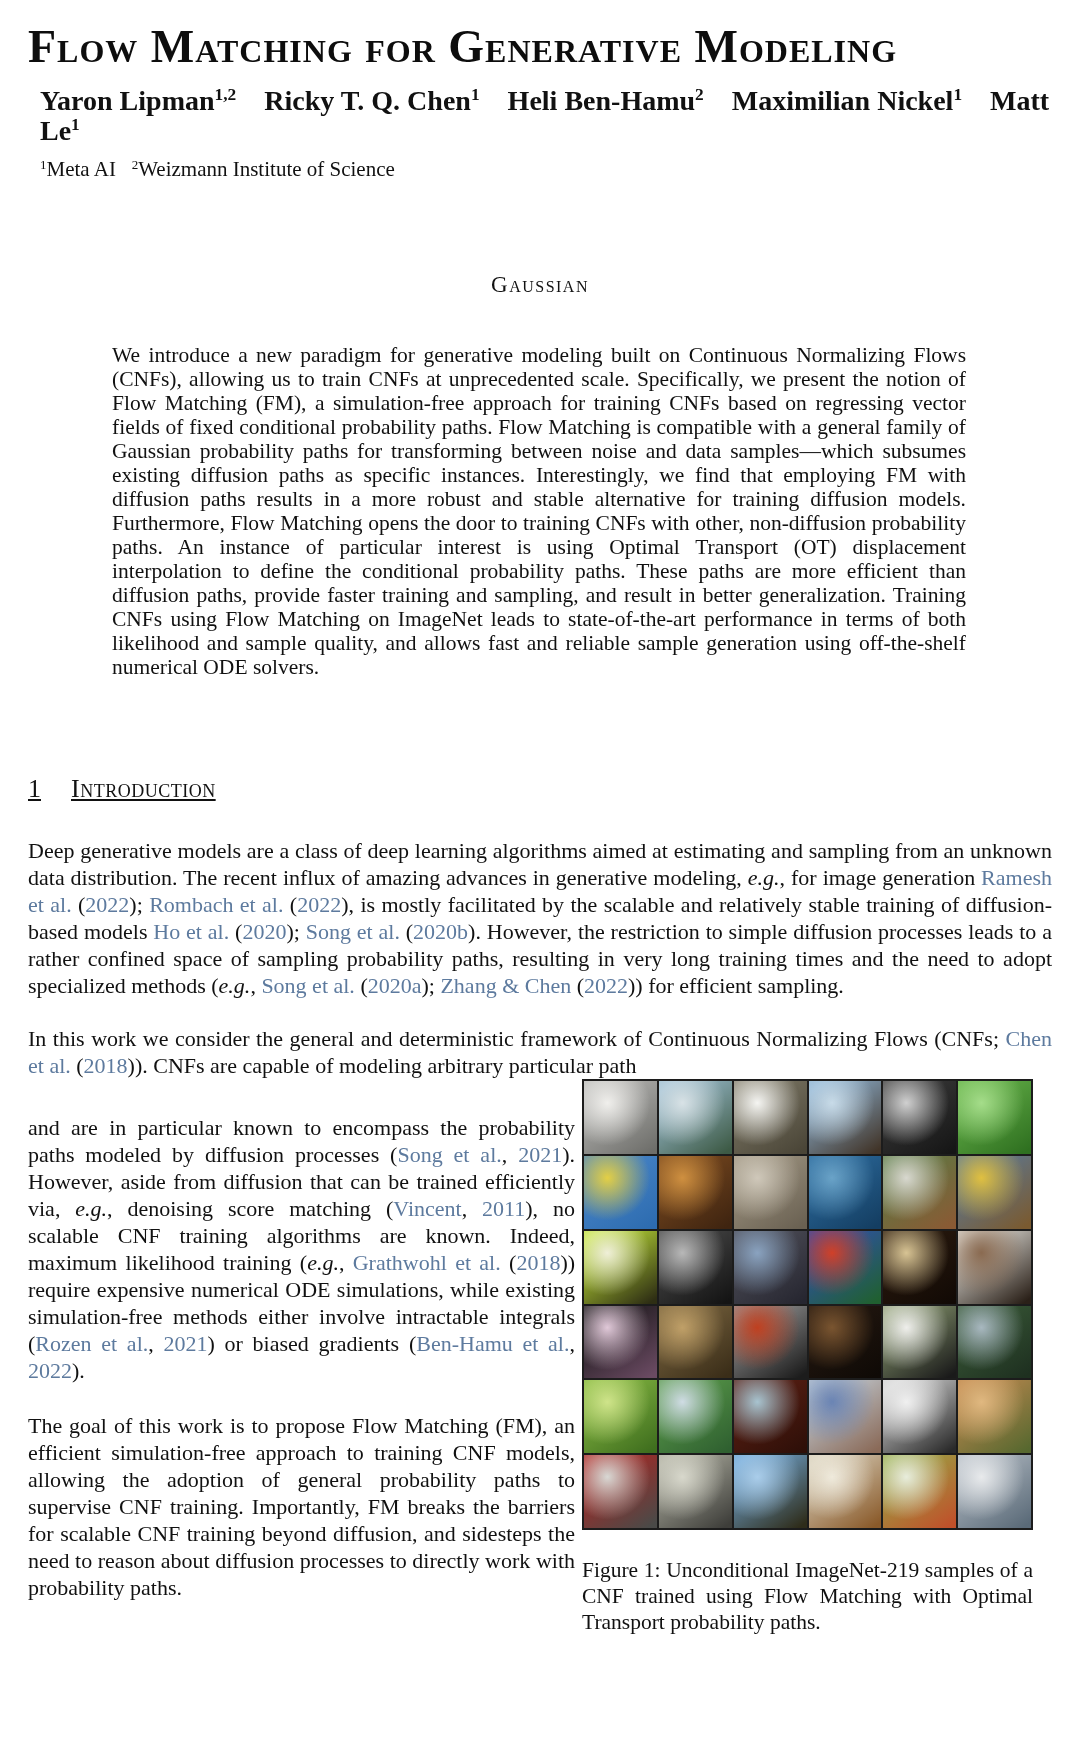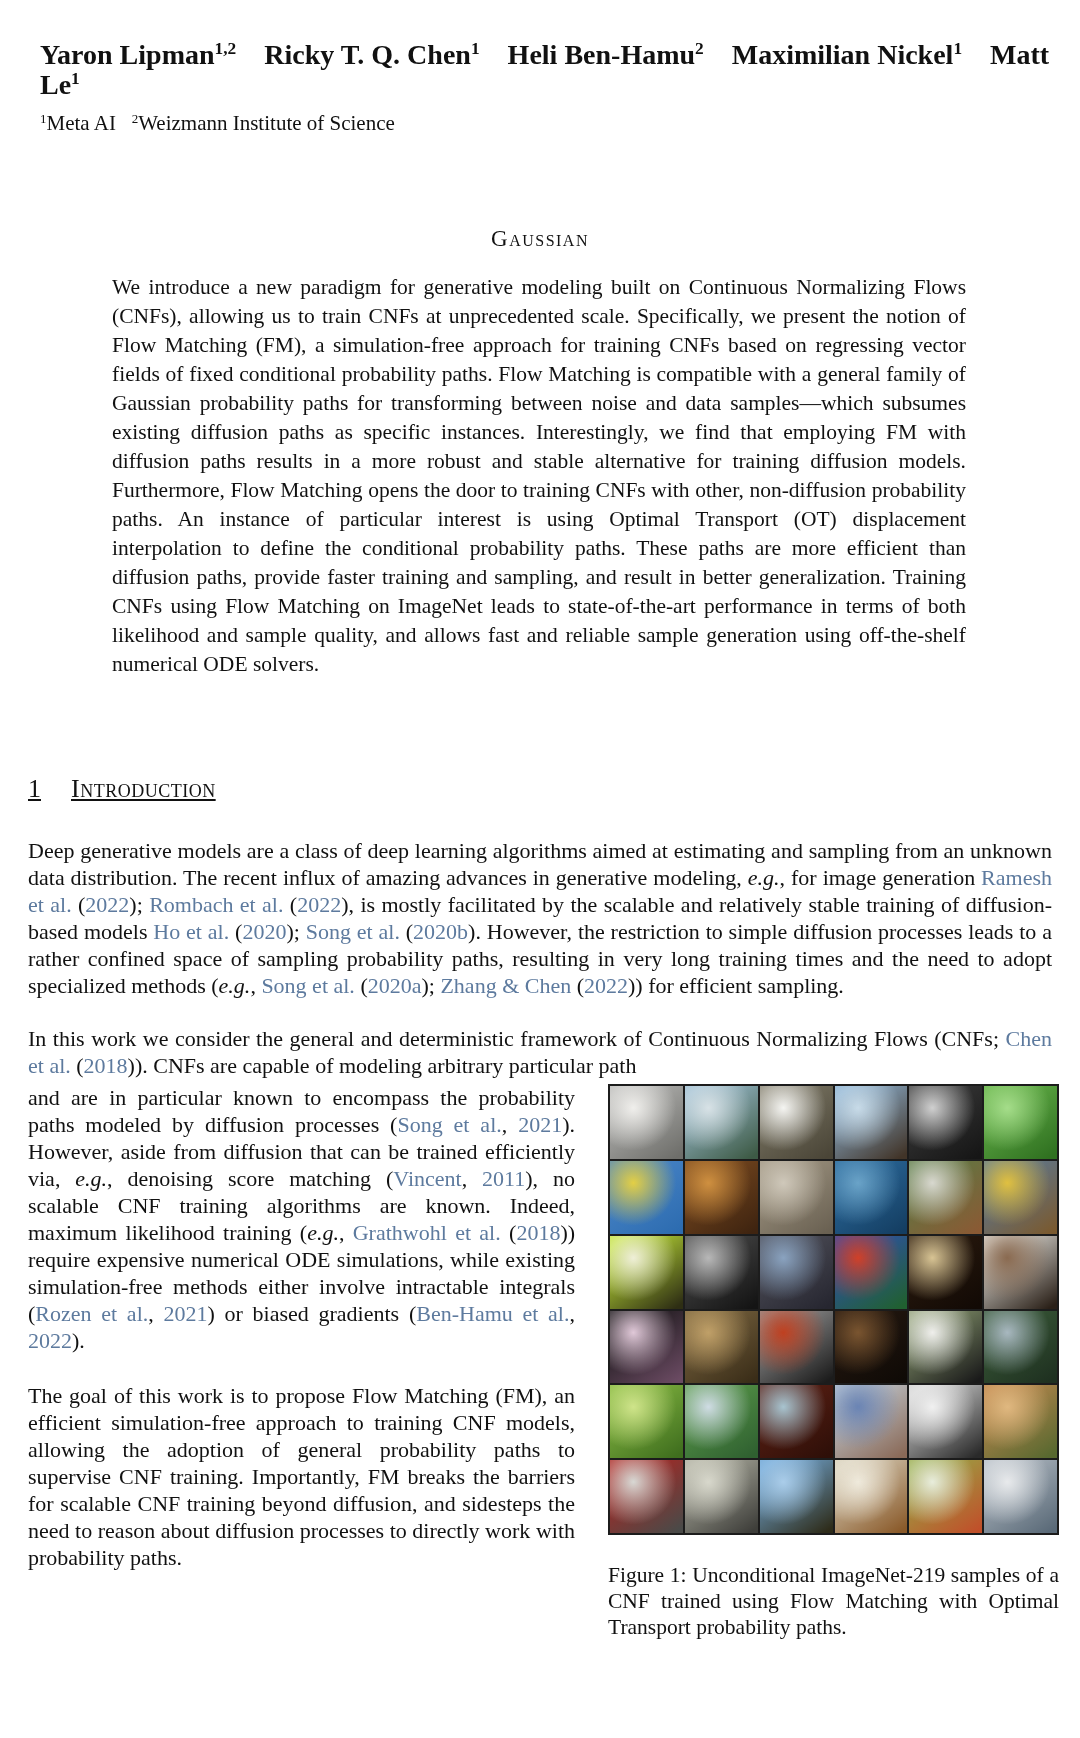--- a/index.html
+++ b/index.html
@@ -24,34 +24,34 @@
   .affiliations-line {
     margin-top: 8px; padding-left: 12px;
     font-size: 21px; line-height: 26px; white-space: pre-wrap;
   }
   .abstract-heading {
     margin-top: 88px; text-align: center;
     font-variant: small-caps; font-size: 23px; letter-spacing: 1.5px;
     line-height: 24px;
   }
   .abstract-body {
-    margin: 22px 86px 0 84px;
-    font-size: 21.5px; line-height: 29px; text-align: justify;
+    margin: 46px 86px 0 84px;
+    font-size: 21.5px; line-height: 24px; text-align: justify;
   }
   .section-heading {
     margin-top: 96px; font-size: 26px; line-height: 28px; text-decoration: underline;
   }
   .section-number { font-weight: 400; margin-right: 30px; }
   .section-title { font-variant: small-caps; letter-spacing: 0.5px; }
   .body-para {
     margin: 0; font-size: 22px; line-height: 27px; text-align: justify;
   }
   .para1 { margin-top: 34px; }
   .para2-full { margin-top: 26px; }
-  .columns { display: flex; gap: 30px; margin-top: 5px; align-items: flex-start; }
+  .columns { display: flex; gap: 4px; align-items: center; }
   .col-left { width: 547px; flex: 0 0 547px; }
   .col-right { width: 457px; flex: 0 0 457px; }
   .para3 { margin-top: 28px; }
   .figure-grid {
     box-sizing: border-box; width: 451px; height: 451px;
     margin-left: 3px;
     display: grid; grid-template-columns: repeat(6, 1fr); grid-template-rows: repeat(6, 1fr);
     gap: 2px; padding: 2px; background: #1c1c1c;
   }
   .tile { width: 100%; height: 100%; }
@@ -62,20 +62,21 @@
   .seg-c { color: var(--cite, #5d7a9e); }
   .seg-i { font-style: italic; }
   .seg-b { font-weight: 700; }
   .seg-sup { font-size: 0.62em; position: relative; top: -0.55em; }
 </style>
 </head>
 <body>
 
 <div class="page">
 
+  <h1 class="paper-title">Flow Matching for Generative Modeling</h1>
 
   <div class="authors-line"><span class="seg-b">Yaron Lipman</span><span class="seg-b seg-sup">1,2</span><span>    </span><span class="seg-b">Ricky T. Q. Chen</span><span class="seg-b seg-sup">1</span><span>    </span><span class="seg-b">Heli Ben-Hamu</span><span class="seg-b seg-sup">2</span><span>    </span><span class="seg-b">Maximilian Nickel</span><span class="seg-b seg-sup">1</span><span>    </span><span class="seg-b">Matt Le</span><span class="seg-b seg-sup">1</span></div>
 
   <div class="affiliations-line"><span class="seg-sup">1</span><span>Meta AI</span><span>   </span><span class="seg-sup">2</span><span>Weizmann Institute of Science</span></div>
 
   <div class="abstract-heading">Gaussian</div>
 
   <p class="abstract-body">We introduce a new paradigm for generative modeling built on Continuous Normalizing Flows (CNFs), allowing us to train CNFs at unprecedented scale. Specifically, we present the notion of Flow Matching (FM), a simulation-free approach for training CNFs based on regressing vector fields of fixed conditional probability paths. Flow Matching is compatible with a general family of Gaussian probability paths for transforming between noise and data samples—which subsumes existing diffusion paths as specific instances. Interestingly, we find that employing FM with diffusion paths results in a more robust and stable alternative for training diffusion models. Furthermore, Flow Matching opens the door to training CNFs with other, non-diffusion probability paths. An instance of particular interest is using Optimal Transport (OT) displacement interpolation to define the conditional probability paths. These paths are more efficient than diffusion paths, provide faster training and sampling, and result in better generalization. Training CNFs using Flow Matching on ImageNet leads to state-of-the-art performance in terms of both likelihood and sample quality, and allows fast and reliable sample generation using off-the-shelf numerical ODE solvers.</p>
 
   <div class="section-heading">

